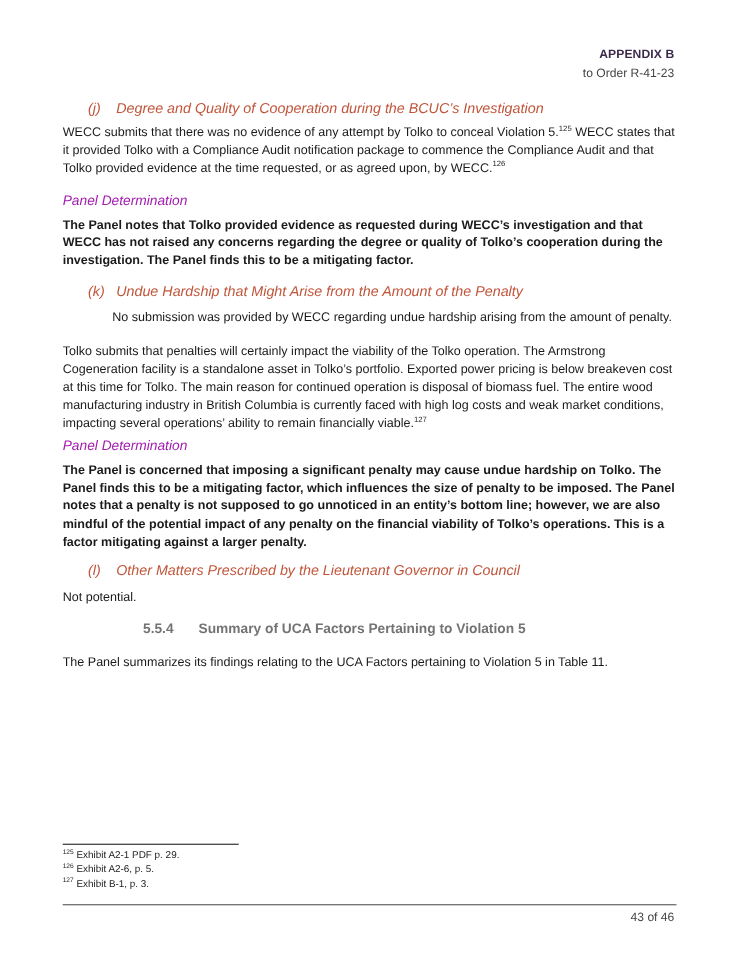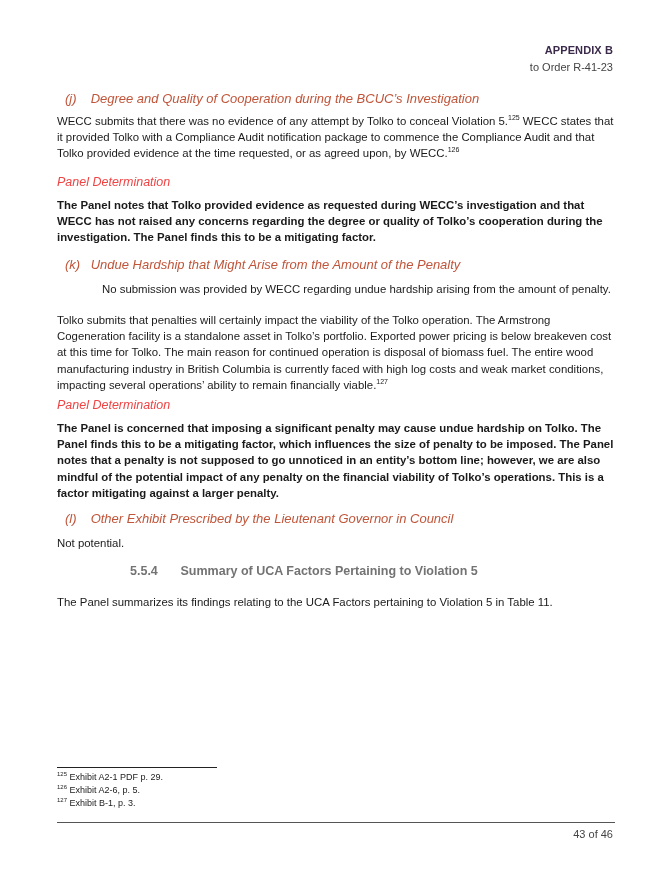--- a/index.html
+++ b/index.html
@@ -11,25 +11,25 @@
   .hdr-appendix {
     position: absolute; right: 59px; top: 44px;
     font-size: 11px; font-weight: bold; color: #3b2a4a; letter-spacing: 0.1px;
   }
   .hdr-order {
     position: absolute; right: 59px; top: 61px;
     font-size: 11px; color: #444;
   }
   .body-text { position: absolute; left: 57px; width: 560px; font-size: 11.4px; line-height: 16.2px; }
   .sub-heading {
-    position: absolute; left: 65px; font-style: italic; color: #c0553a; font-size: 13px;
+    position: absolute; left: 80px; font-style: italic; color: #c0553a; font-size: 13px;
   }
   .sub-heading .lbl { display: inline-block; width: 22px; }
   .panel-det {
-    position: absolute; left: 57px; font-style: italic; color: #ef4444; font-size: 12.5px;
+    position: absolute; left: 57px; font-style: italic; color: #a21caf; font-size: 12.5px;
   }
   .bold-text { font-weight: bold; }
   sup { font-size: 7px; vertical-align: super; line-height: 0; }
   .sec-heading {
     position: absolute; left: 130px; top: 564px;
     font-size: 12.5px; font-weight: bold; color: #737373;
   }
   .sec-heading .num { display: inline-block; width: 47px; }
   .fn-rule { position: absolute; left: 57px; top: 767px; width: 160px; height: 1px; background: #222; }
   .fn { position: absolute; left: 57px; font-size: 9px; color: #222; }
@@ -61,21 +61,21 @@
   </div>
   <div class="body-text" style="top:281px;margin-left:45px;">No submission was provided by WECC regarding undue hardship arising from the amount of penalty.</div>
   <div class="body-text" style="top:312px;">
     <span>Tolko submits that penalties will certainly impact the viability of the Tolko operation. The Armstrong Cogeneration facility is a standalone asset in Tolko’s portfolio. Exported power pricing is below breakeven cost at this time for Tolko. The main reason for continued operation is disposal of biomass fuel. The entire wood manufacturing industry in British Columbia is currently faced with high log costs and weak market conditions, impacting several operations’ ability to remain financially viable.</span><sup>127</sup>
   </div>
   <div class="panel-det" style="top:398px;">Panel Determination</div>
   <div class="body-text bold-text" style="top:420px;">The Panel is concerned that imposing a significant penalty may cause undue hardship on Tolko. The Panel finds this to be a mitigating factor, which influences the size of penalty to be imposed. The Panel notes that a penalty is not supposed to go unnoticed in an entity’s bottom line; however, we are also mindful of the potential impact of any penalty on the financial viability of Tolko’s operations. This is a factor mitigating against a larger penalty.</div>
 
   <div class="sub-heading" style="top:511px;">
     <span class="lbl">(l)</span>
-    <span>Other Exhibit Prescribed by the Lieutenant Governor in Council</span>
+    <span>Other Matters Prescribed by the Lieutenant Governor in Council</span>
   </div>
   <div class="body-text" style="top:535px;">Not potential.</div>
 
   <div class="sec-heading">
     <span class="num">5.5.4</span>
     <span>Summary of UCA Factors Pertaining to Violation 5</span>
   </div>
   <div class="body-text" style="top:594px;">The Panel summarizes its findings relating to the UCA Factors pertaining to Violation 5 in Table 11.</div>
 
   <div class="fn-rule"></div>

